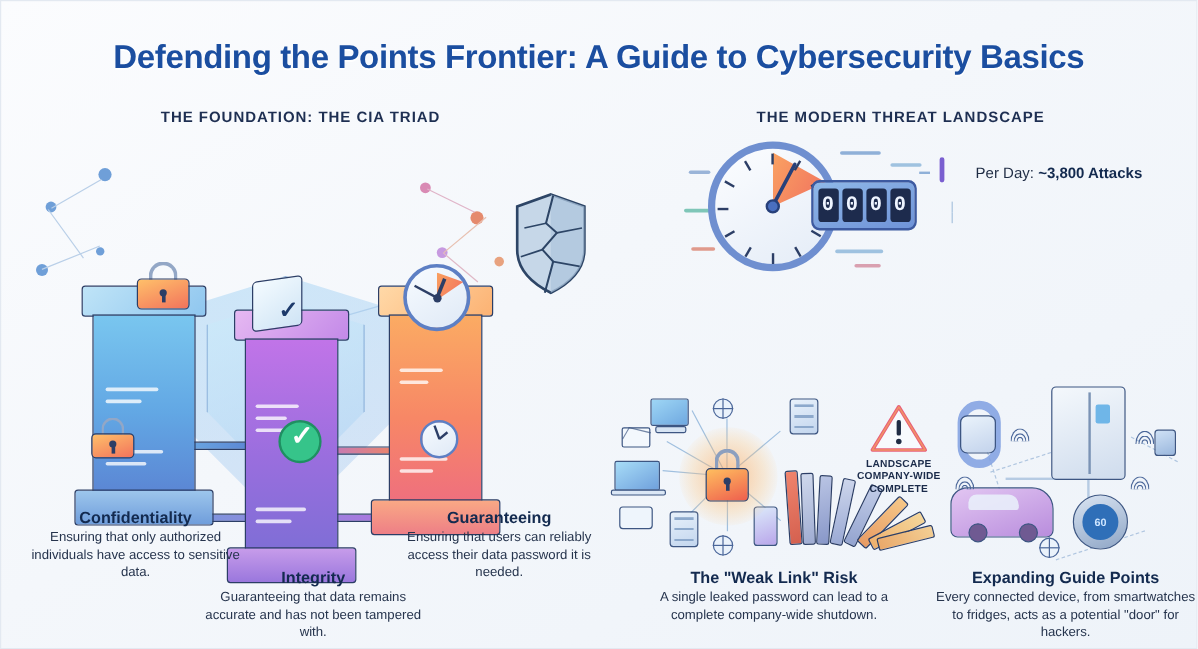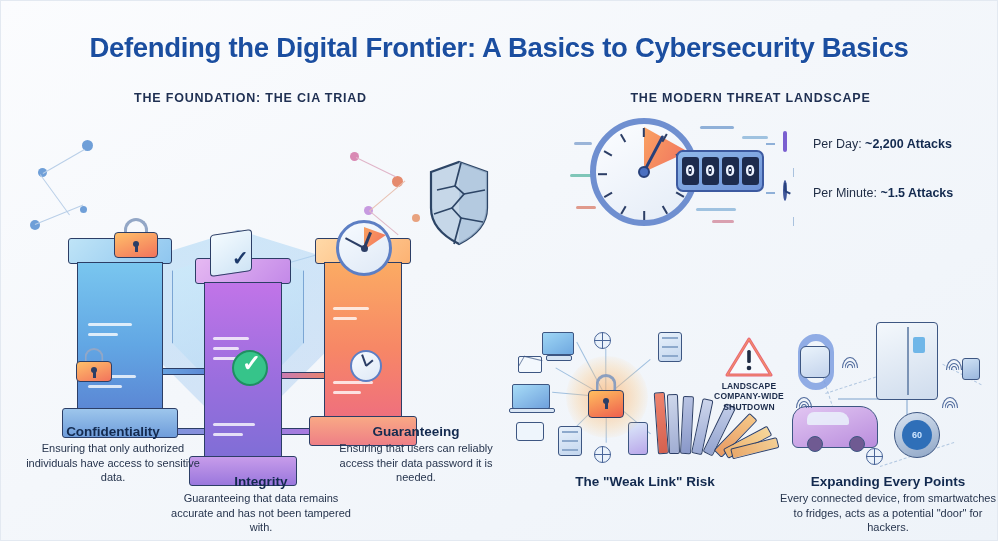--- a/index.html
+++ b/index.html
@@ -455,21 +455,21 @@
     position: absolute; border-top: 1.4px dashed #b0c6e0;
   }
   .iot-solid { position: absolute; background: #b6cbe3; }
 </style>
 </head>
 <body>
 
 <div id="infographic">
   <div class="frame-edge"></div>
 
-  <div id="page-title">Defending the Digital Frontier: A Basics to Cybersecurity Basics</div>
+  <div id="page-title">Defending the Points Frontier: A Guide to Cybersecurity Basics</div>
 
   <div class="section-heading" id="heading-left">THE FOUNDATION: THE CIA TRIAD</div>
 
   <div class="section-heading" id="heading-right">THE MODERN THREAT LANDSCAPE</div>
 
   <div id="cia-art">
 
     <div class="net-dot" style="left:18px;  top:58px;  width:9px;  height:9px;"></div>
     <div class="net-dot" style="left:62px;  top:30px;  width:11px; height:11px;"></div>
     <div class="net-dot" style="left:10px;  top:110px; width:10px; height:10px;"></div>
@@ -615,33 +615,24 @@
     </div>
   </div>
 
   <div id="stats">
     <div class="stat-row">
       <span class="stat-tick"></span>
       <span class="stat-icon">
         <span class="cal-icon"></span>
       </span>
       <span class="stat-text">
-        <span>Per Day: </span><b>~2,200 Attacks</b>
+        <span>Per Day: </span><b>~3,800 Attacks</b>
       </span>
     </div>
     <div class="stat-connector"></div>
-    <div class="stat-row">
-      <span class="stat-tick"></span>
-      <span class="stat-icon">
-        <span class="clock-icon"><span class="pie"></span><span class="mm"></span><span class="hh"></span></span>
-      </span>
-      <span class="stat-text">
-        <span>Per Minute: </span><b>~1.5 Attacks</b>
-      </span>
-    </div>
     <div class="stat-connector"></div>
   </div>
 
   <div id="weaklink-art">
     <div class="spoke" style="left:94px; top:66px; width:58px; transform:rotate(-150deg);"></div>
     <div class="spoke" style="left:94px; top:66px; width:62px; transform:rotate(-118deg);"></div>
     <div class="spoke" style="left:94px; top:66px; width:48px; transform:rotate(-90deg);"></div>
     <div class="spoke" style="left:94px; top:66px; width:58px; transform:rotate(-40deg);"></div>
     <div class="spoke" style="left:94px; top:66px; width:54px; transform:rotate(-175deg);"></div>
     <div class="spoke" style="left:94px; top:66px; width:60px; transform:rotate(135deg);"></div>
@@ -685,21 +676,21 @@
       <svg width="48" height="42" viewBox="0 0 48 42">
         <path d="M24 3 L46 39 L2 39 Z" fill="#f7fafd" stroke="#e8607a" stroke-width="3" stroke-linejoin="round"></path>
         <path d="M24 3 L46 39 L2 39 Z" fill="none" stroke="#f2a05f" stroke-width="1.2" stroke-linejoin="round" opacity=".8"></path>
         <rect x="22.2" y="14" width="3.6" height="13" rx="1.6" fill="#1f2c44"></rect>
         <circle cx="24" cy="32" r="2.3" fill="#1f2c44"></circle>
       </svg>
     </div>
     <div id="warn-label">
       <div>LANDSCAPE</div>
       <div>COMPANY-WIDE</div>
-      <div>SHUTDOWN</div>
+      <div>COMPLETE</div>
     </div>
   </div>
 
   <div id="iot-art">
     <div class="iot-link" style="left:34px;  top:62px;  width:58px; transform:rotate(-18deg);"></div>
     <div class="iot-link" style="left:150px; top:52px;  width:44px; transform:rotate(28deg);"></div>
     <div class="iot-link" style="left:16px;  top:70px;  width:44px; transform:rotate(72deg);"></div>
     <div class="iot-link" style="left:88px;  top:132px; width:78px; transform:rotate(-18deg);"></div>
     <div class="iot-solid" style="left:48px;  top:76px;  width:76px; height:1.6px;"></div>
     <div class="iot-solid" style="left:116px; top:76px;  width:1.6px; height:22px;"></div>
@@ -758,19 +749,20 @@
     <div class="cap-body">Guaranteeing that data remains accurate and has not been tampered with.</div>
   </div>
 
   <div class="caption" id="cap-availability">
     <div class="cap-title">Guaranteeing</div>
     <div class="cap-body">Ensuring that users can reliably access their data password it is needed.</div>
   </div>
 
   <div class="caption" id="cap-weaklink">
     <div class="cap-title">The "Weak Link" Risk</div>
+    <div class="cap-body">A single leaked password can lead to a complete company-wide shutdown.</div>
   </div>
 
   <div class="caption" id="cap-entrypoints">
-    <div class="cap-title">Expanding Every Points</div>
+    <div class="cap-title">Expanding Guide Points</div>
     <div class="cap-body">Every connected device, from smartwatches to fridges, acts as a potential "door" for hackers.</div>
   </div>
 </div>
 
 </body></html>

